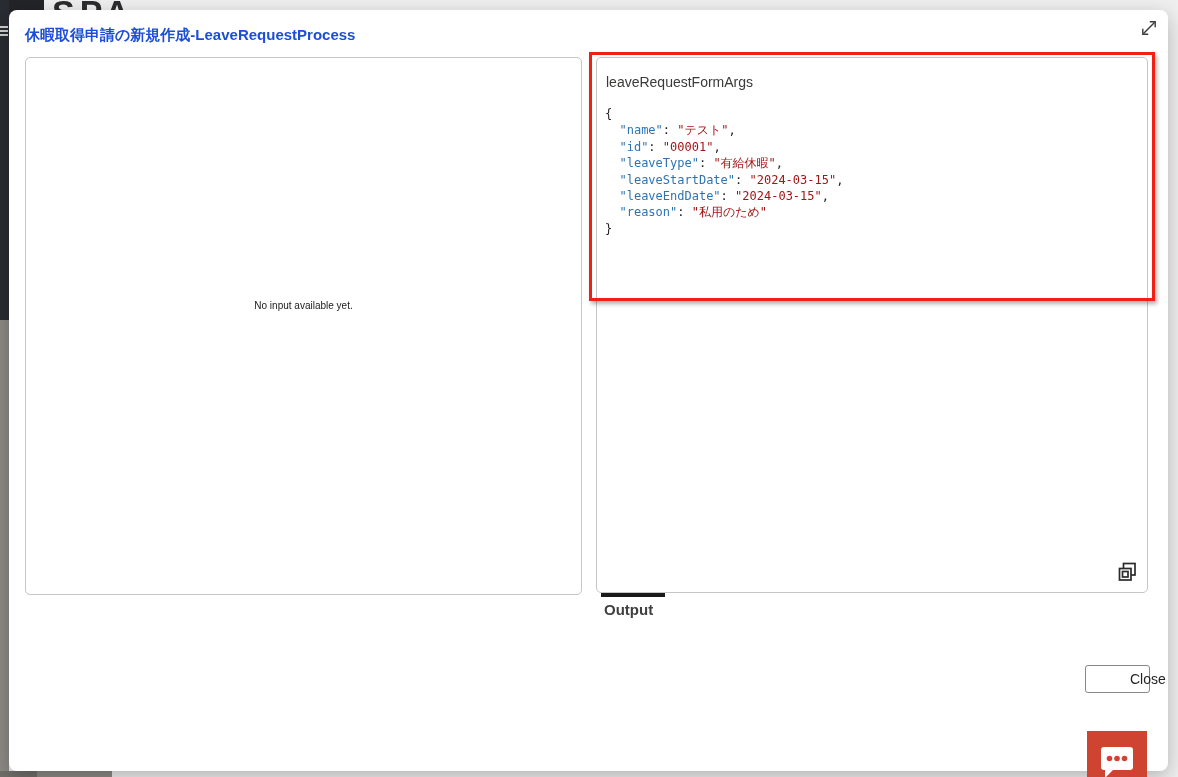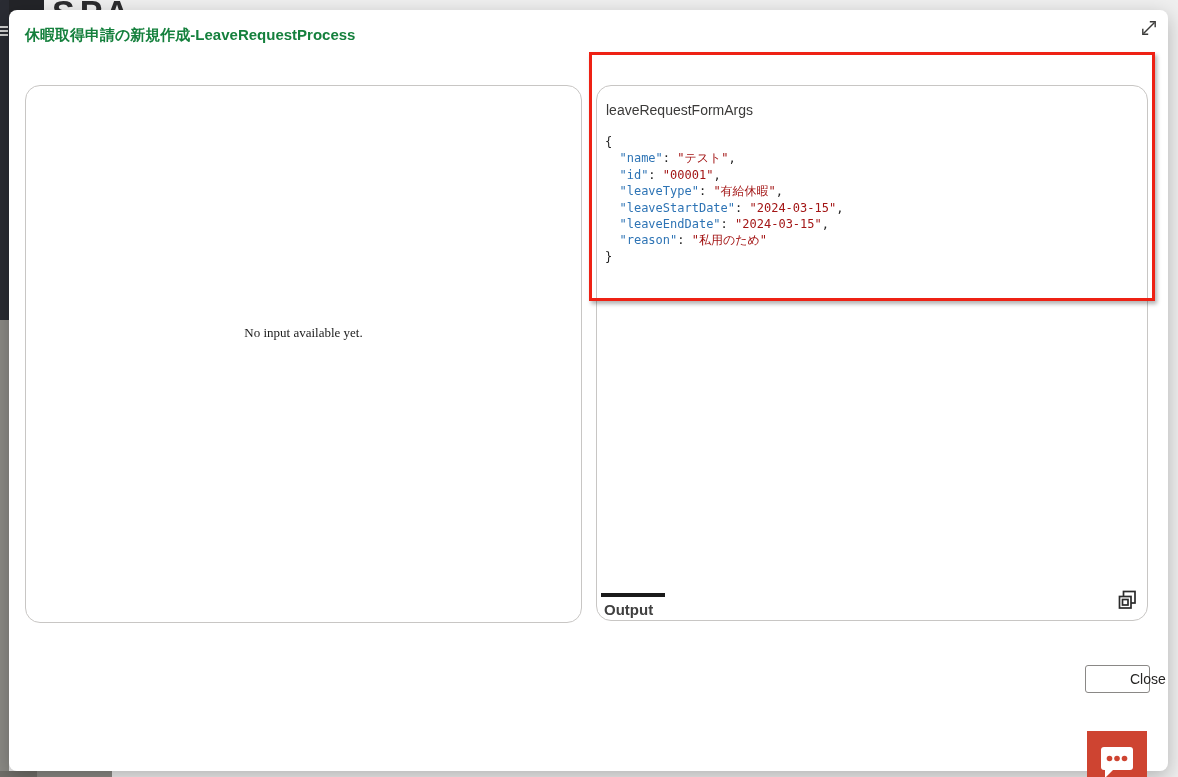--- a/index.html
+++ b/index.html
@@ -33,36 +33,36 @@
 
   
   .modal{
     position:absolute;left:9px;top:10px;width:1159px;height:761px;
     background:#ffffff;border-radius:8px;
     box-shadow:0 6px 20px rgba(0,0,0,.25);
     z-index:10;
   }
   .modal-title{
     position:absolute;left:16px;top:16px;
-    font-size:15px;font-weight:bold;color:#15803d;
+    font-size:15px;font-weight:bold;color:#1d4ed8;
   }
   .expand-btn{
     position:absolute;left:1128px;top:6px;width:24px;height:24px;
     background:transparent;border:none;cursor:pointer;padding:2px;
   }
 
   
   .panel{
     position:absolute;background:#fff;
-    border:1px solid #c8c6c4;border-radius:15px;margin-top:28px;
+    border:1px solid #c8c6c4;border-radius:5px;
   }
   .panel-input{left:16px;top:47px;width:557px;height:538px;
     display:flex;align-items:center;justify-content:center;}
   .panel-input .placeholder{
-    font-family:Liberation Serif, serif;font-size:13px;color:#1a1a1a;
+    font-family:Liberation Sans, sans-serif;font-size:10px;color:#1a1a1a;
     margin-top:-42px;
   }
   .panel-output{left:587px;top:47px;width:552px;height:536px;}
   .obj-name{
     position:absolute;left:9px;top:16px;
     font-size:14px;color:#3b3a39;
   }
   .json-code{
     position:absolute;left:8px;top:48px;right:8px;
     font-family:"DejaVu Sans Mono",monospace;

